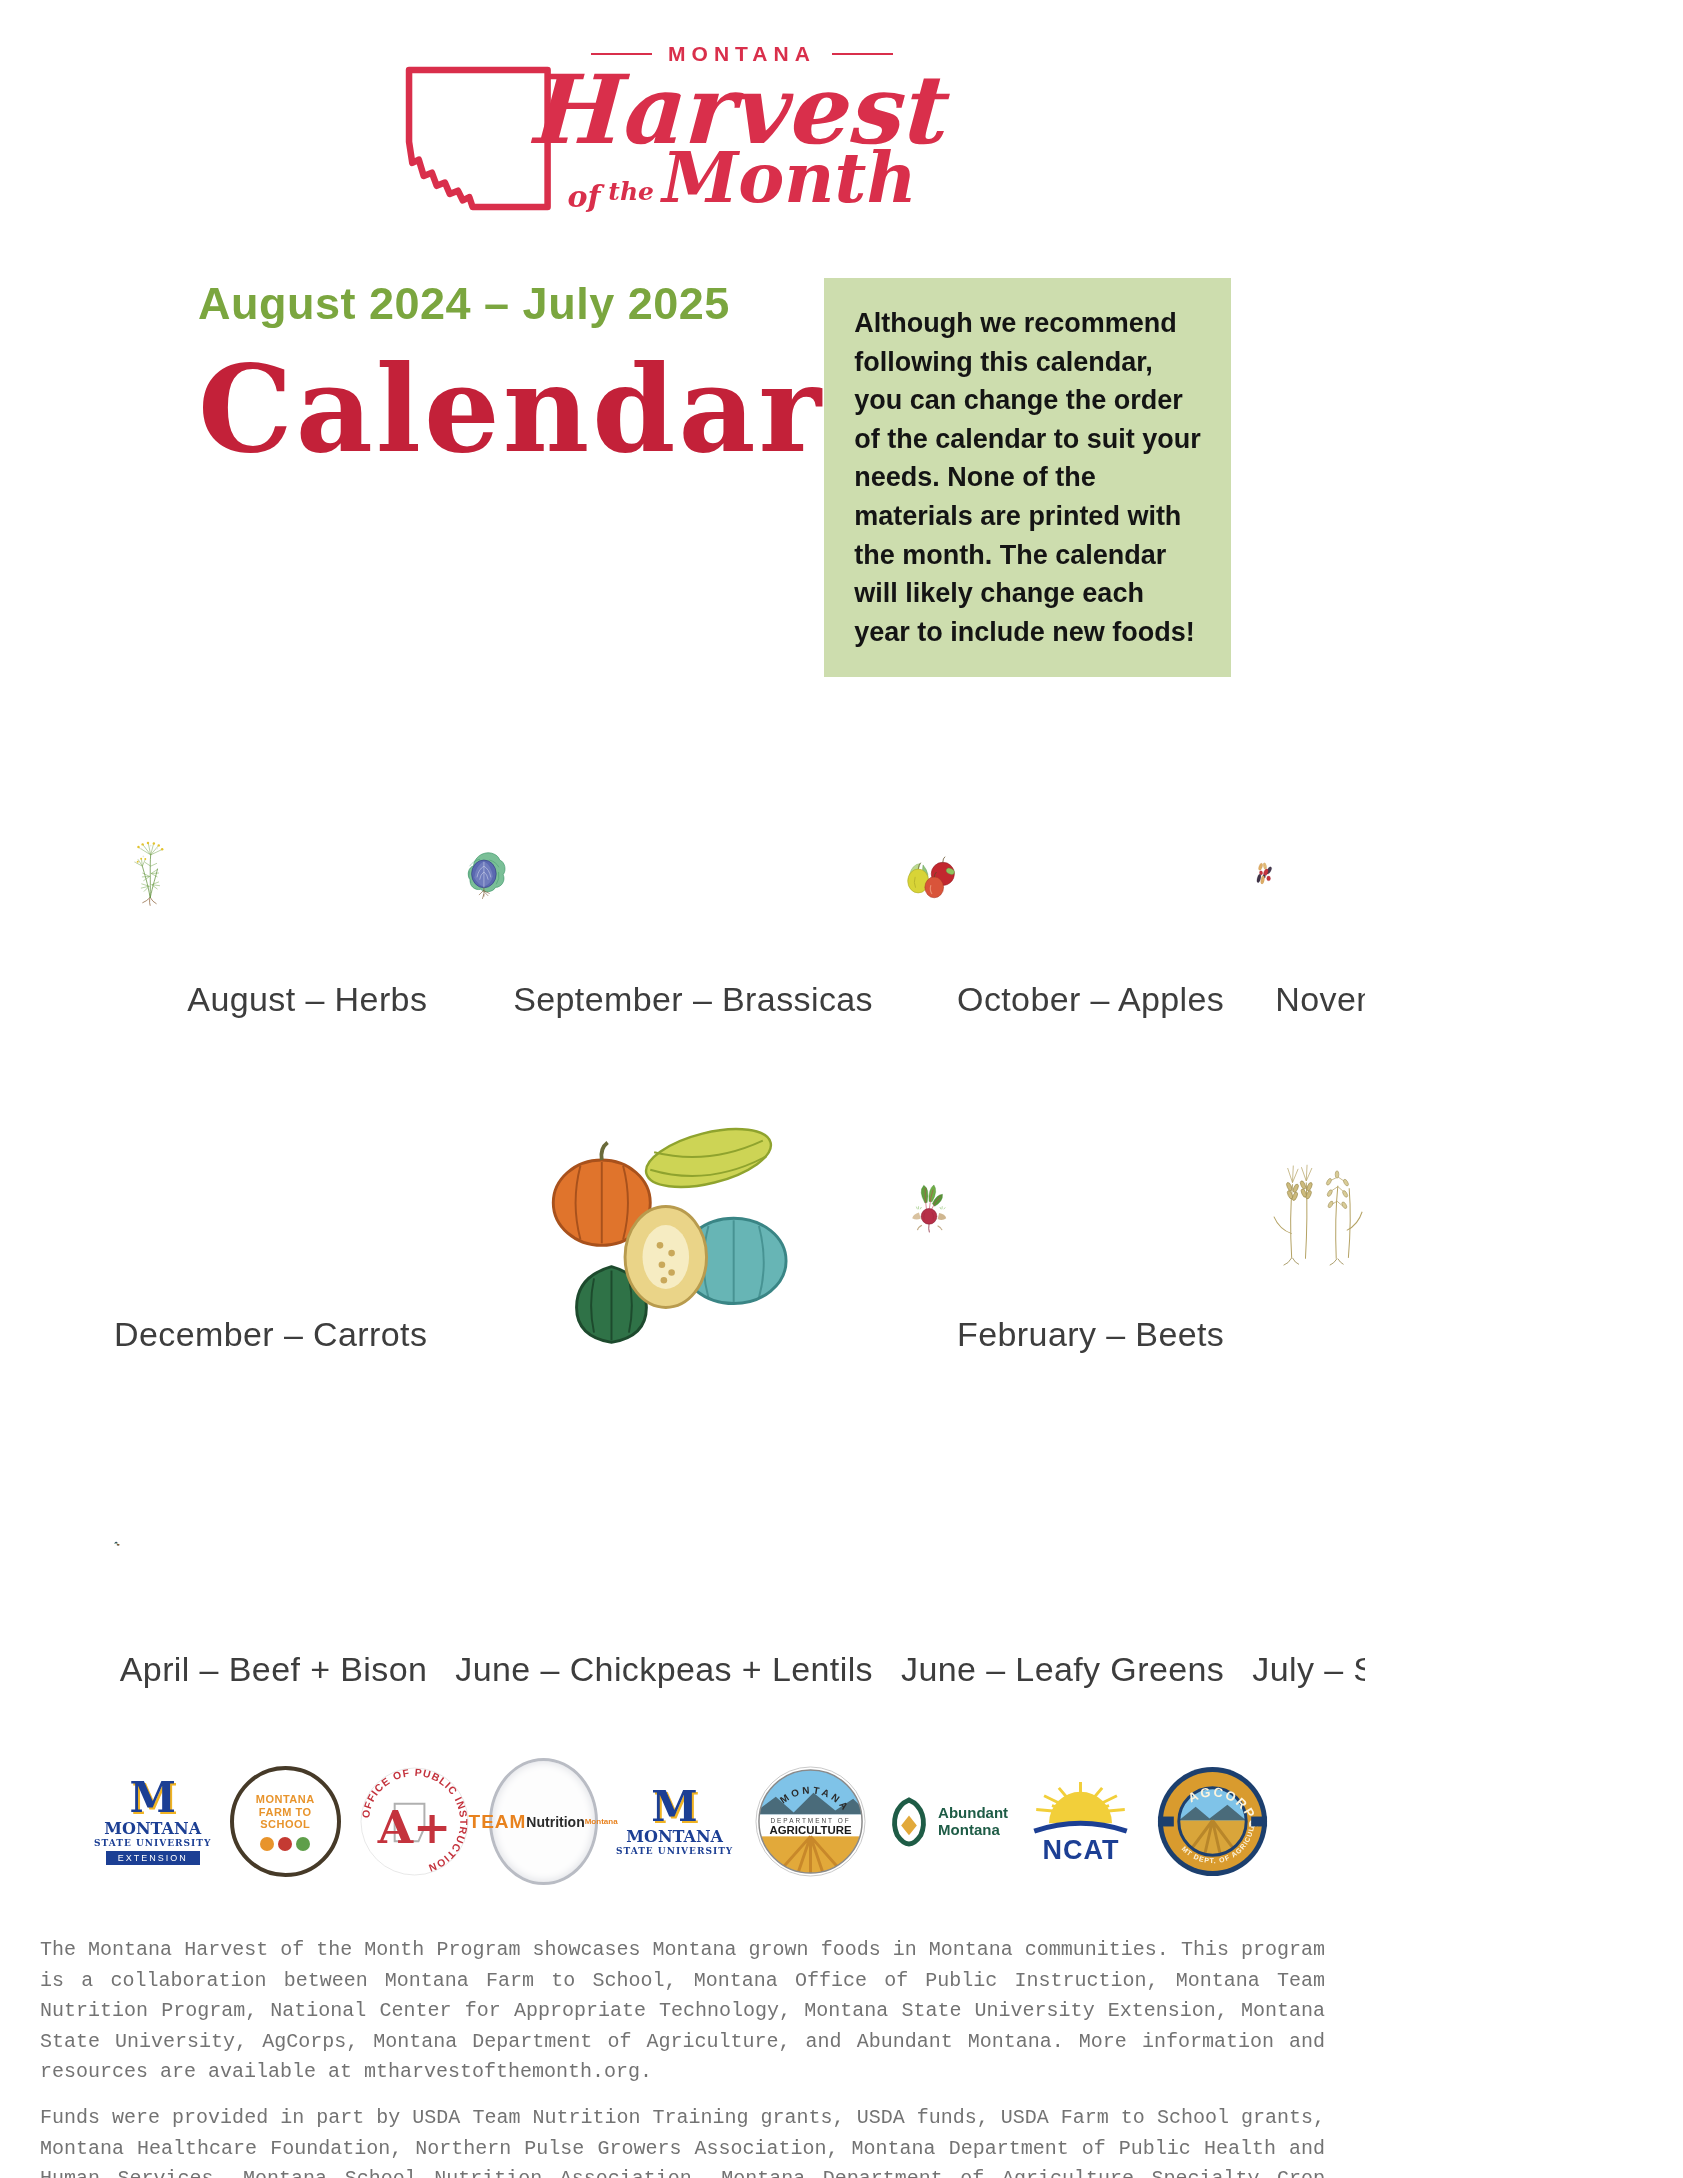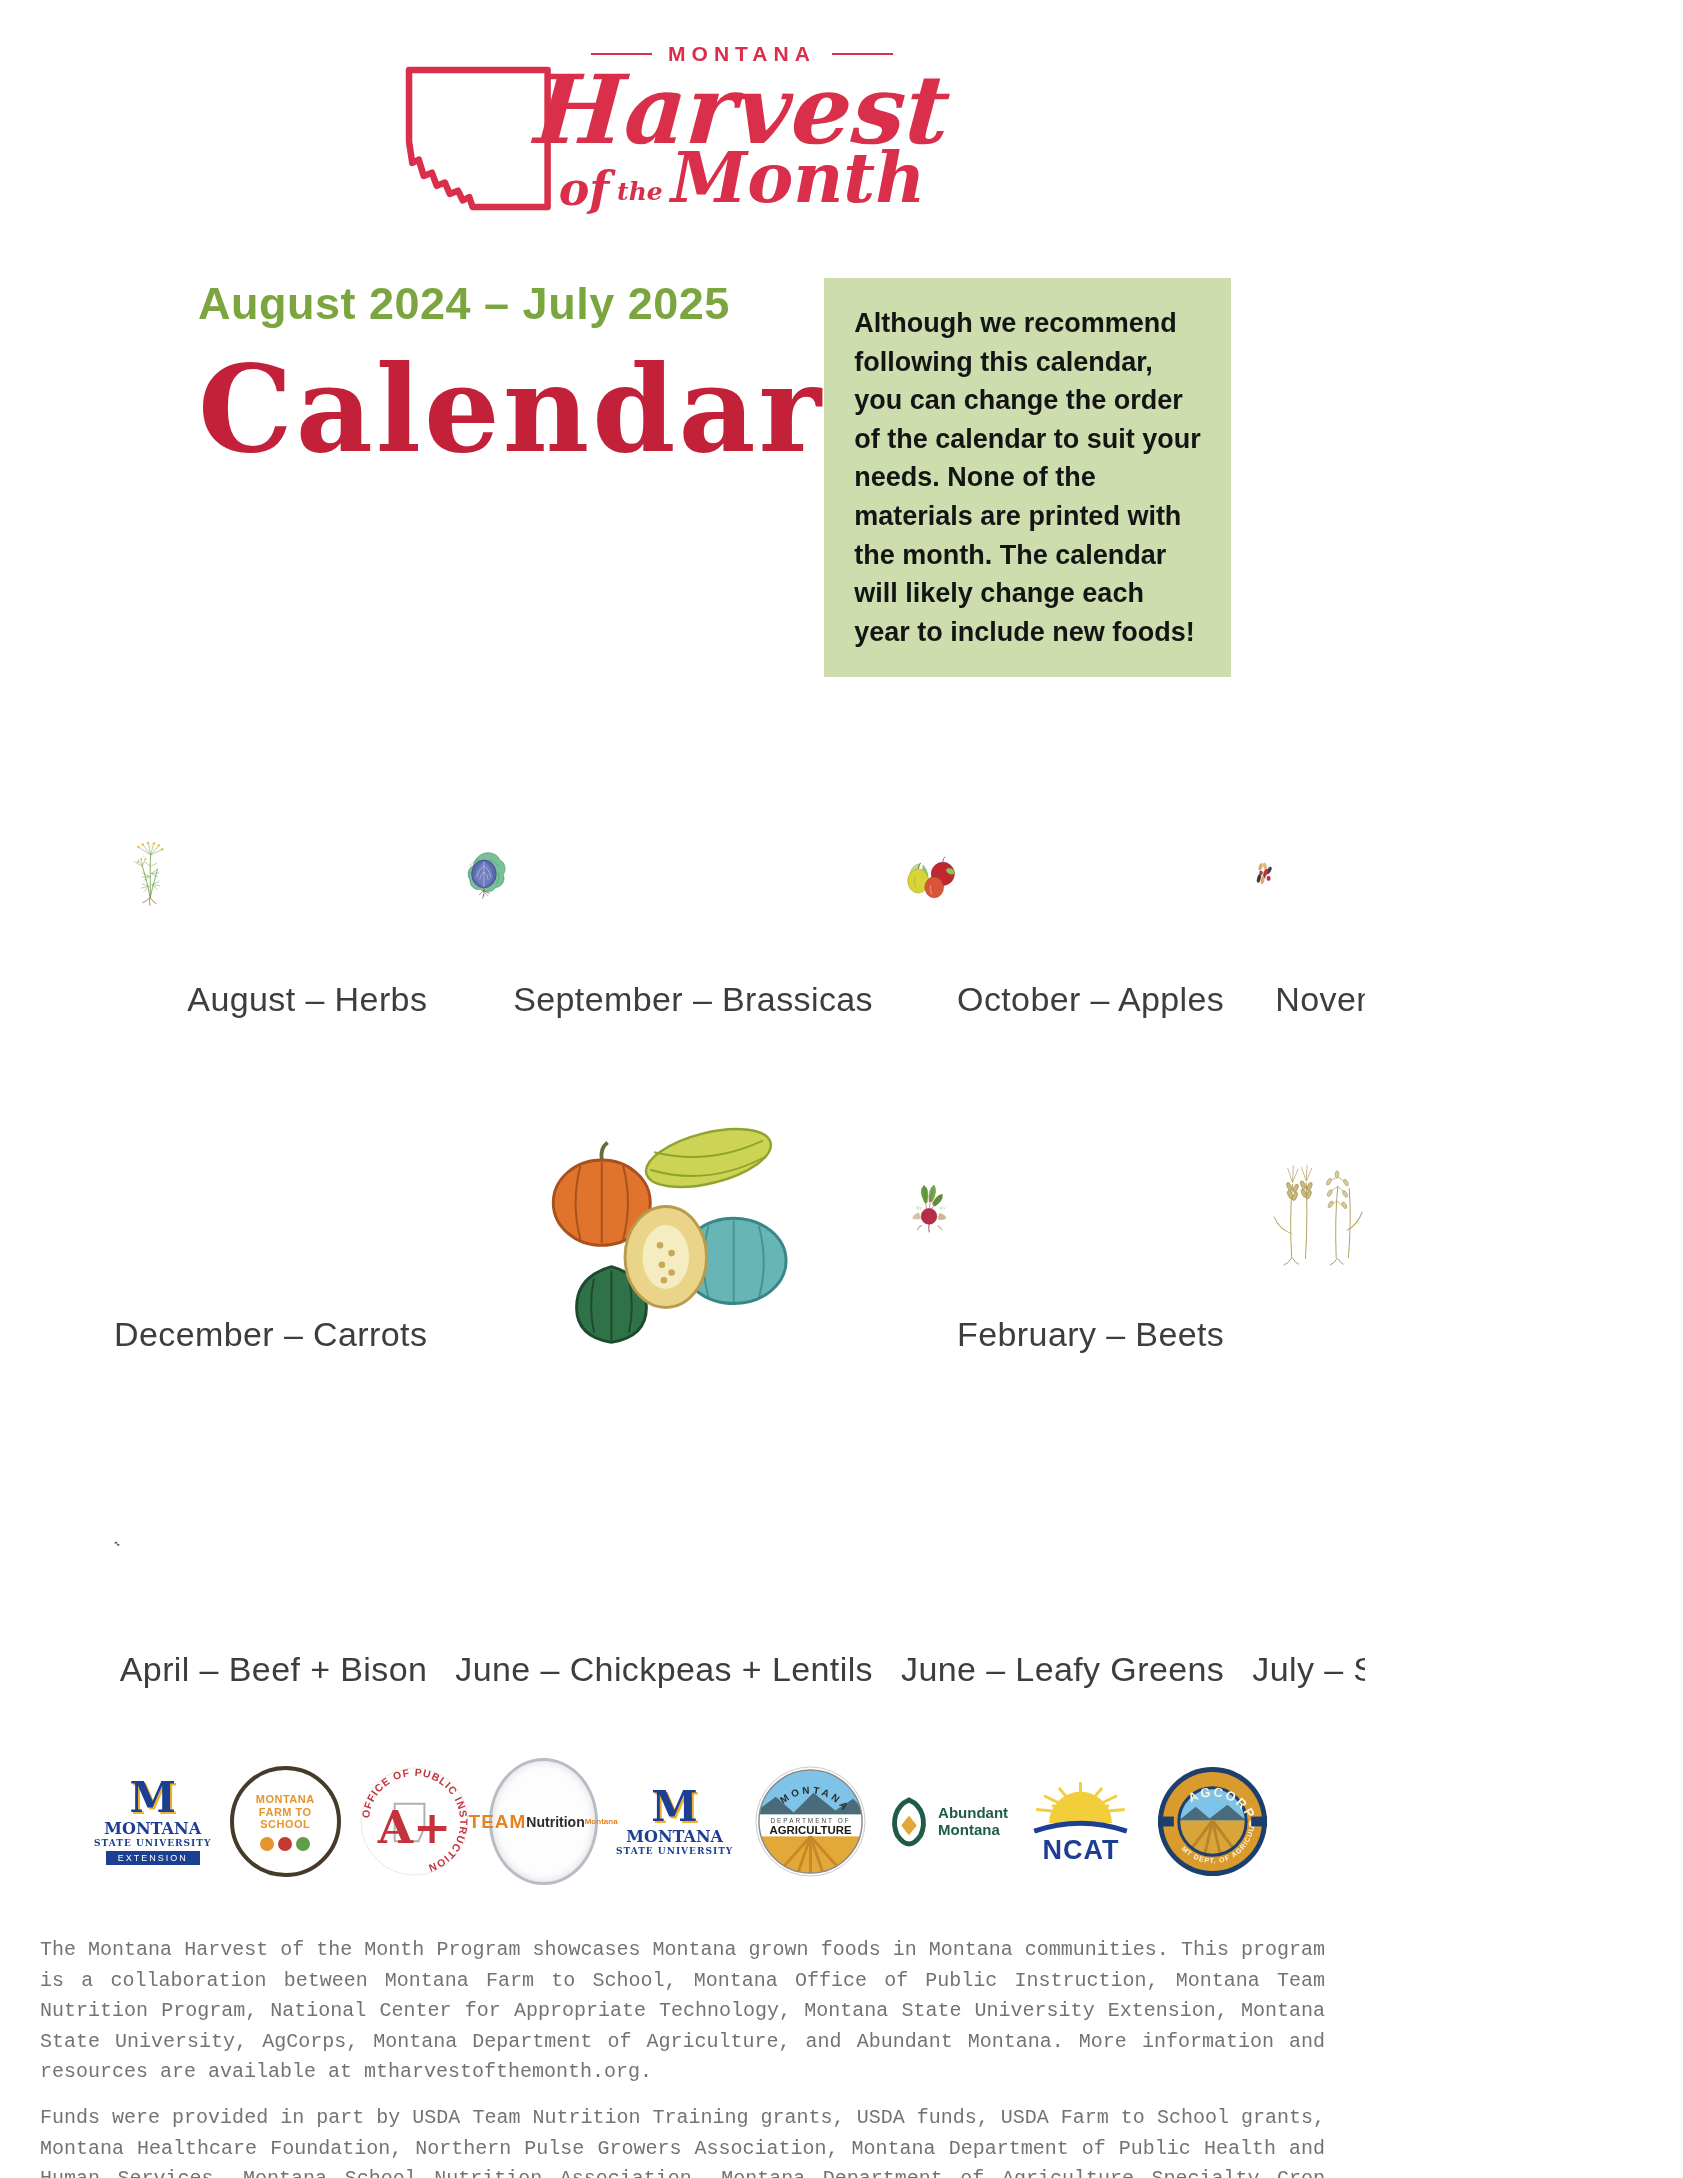--- a/index.html
+++ b/index.html
@@ -11,21 +11,21 @@
   .logo{position:relative;width:594px;height:198px;}
   .mt-outline{position:absolute;left:10px;top:18px;width:163px;height:173px;}
   .logo-texts{position:absolute;left:119px;top:0;width:475px;text-align:center;color:#d92f4b;}
   .logo-montana{display:flex;align-items:center;justify-content:center;gap:16px;
                 font-size:21px;font-weight:bold;letter-spacing:6px;margin-top:8px;}
   .logo-rule{width:61px;height:2px;background:#d92f4b;}
   .logo-harvest{font-family:"DejaVu Serif",serif;font-style:italic;font-weight:bold;
                 font-size:95px;line-height:.92;transform:skewX(-4deg);}
   .logo-mrow{display:flex;align-items:flex-end;justify-content:center;gap:8px;margin-top:-10px;
              font-family:"DejaVu Serif",serif;font-style:italic;font-weight:bold;}
-  .logo-of{font-size:46px;line-height:1;}
+  .logo-of{font-size:30px;line-height:1;}
   .logo-the{font-size:25px;line-height:1.6;}
   .logo-month{font-size:69px;line-height:1;}
 
   
   .title-row{display:flex;justify-content:space-between;align-items:flex-start;
              margin:46px 134px 0 198px;}
   .date-range{font-size:45px;font-weight:bold;color:#7ba63f;letter-spacing:0.5px;}
   .calendar-title{font-family:"DejaVu Serif",serif;font-weight:bold;color:#c32139;
                   font-size:119px;line-height:1;margin:20px 0 0 0;letter-spacing:3px;}
   .note-box{width:527px;background:#cdddae;padding:26px 30px;font-size:27px;font-weight:bold;

